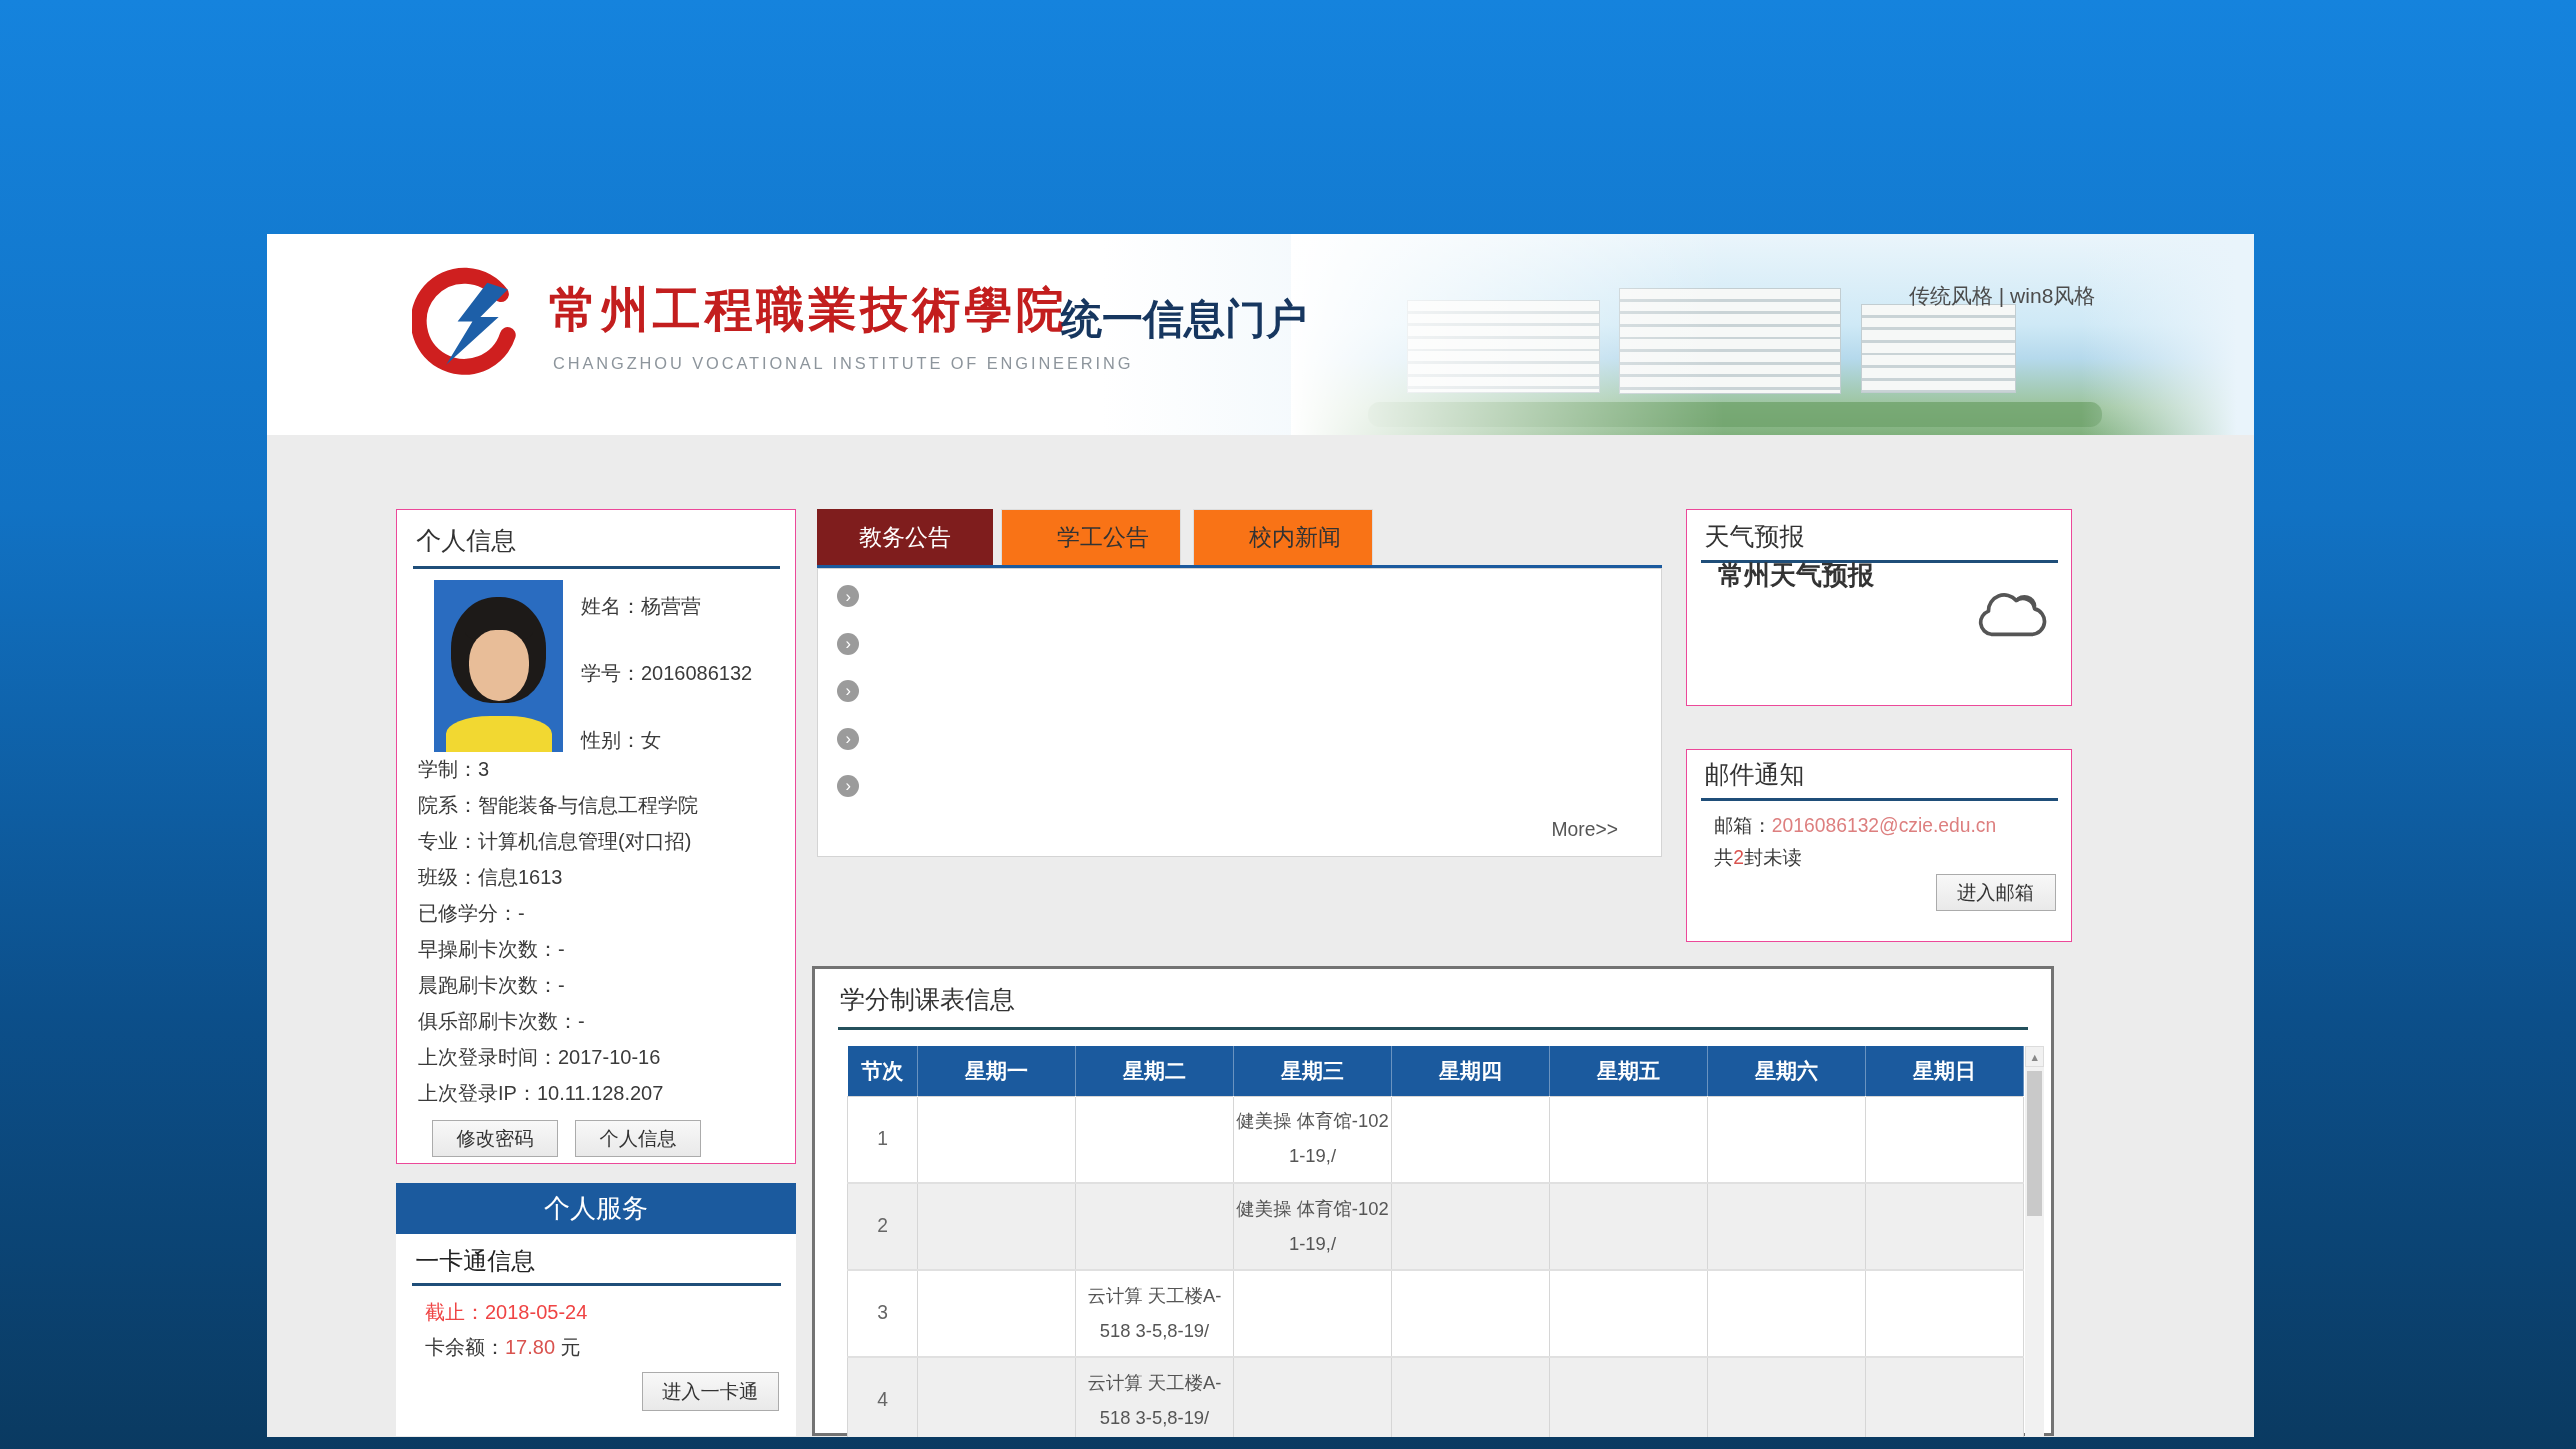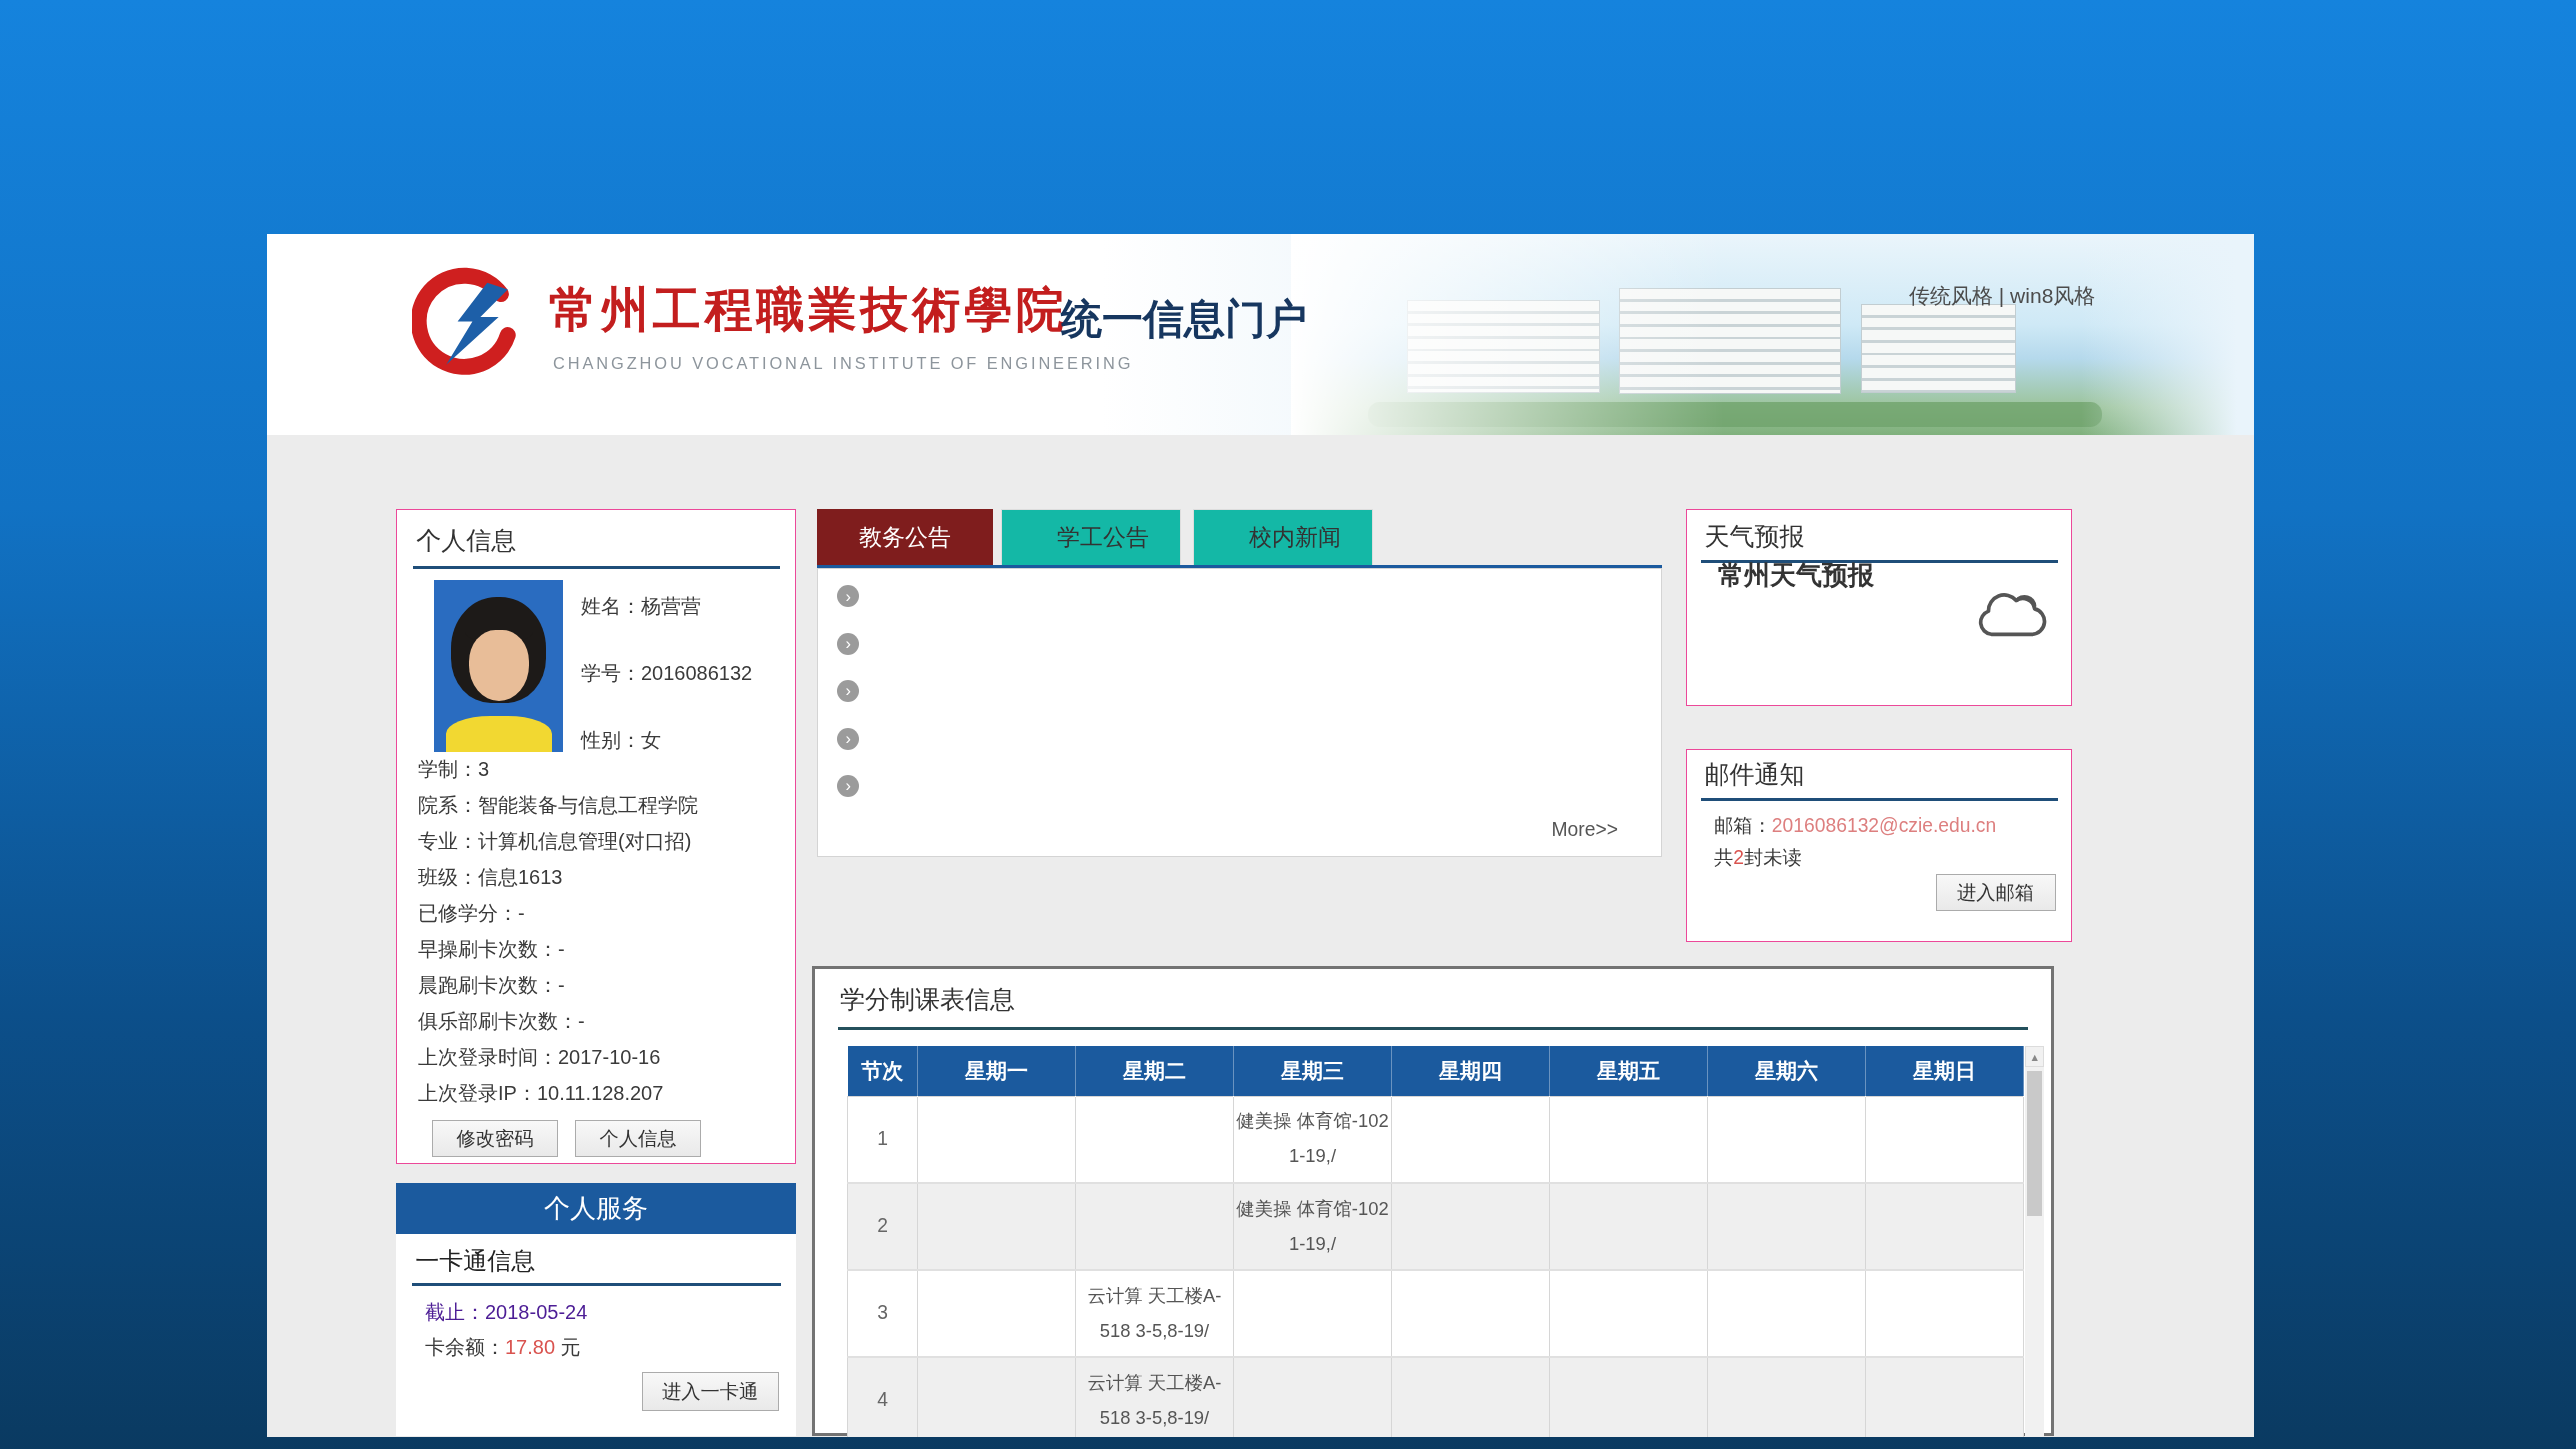--- a/index.html
+++ b/index.html
@@ -80,29 +80,29 @@
   .pi-fields{ position:absolute; left:21px; top:241px; font-size:20px; color:#3a3a3a; }
   .pi-fields div{ height:36px; line-height:36px; white-space:nowrap; }
   .pi-btn1{ left:35px; top:610px; width:126px; height:37px; }
   .pi-btn2{ left:178px; top:610px; width:126px; height:37px; }
   
   .ps-panel{ left:129px; top:949px; width:400px; height:253px; border:none; }
   .ps-header{ position:absolute; left:0; top:0; width:100%; height:51px; background:#1b5a9e;
     color:#fff; font-size:26px; display:flex; align-items:center; justify-content:center; }
   .ps-sub{ position:absolute; left:19.3px; top:62px; font-size:24px; color:#222; }
   .ps-rule{ left:15.5px; right:15.5px; top:100px; }
-  .ps-line1{ position:absolute; left:29px; top:116px; font-size:20px; color:#4c1d95; }
+  .ps-line1{ position:absolute; left:29px; top:116px; font-size:20px; color:#ef4444; }
   .ps-line2{ position:absolute; left:29px; top:151px; font-size:20px; color:#3a3a3a; }
   .red{ color:#d9534f; }
   .ps-btn{ left:auto; right:17.4px; top:189px; width:137px; height:39px; }
   
   .tab{ position:absolute; top:275px; height:56px; display:flex; align-items:center;
     justify-content:center; font-size:23px; cursor:pointer; }
   .tab.active{ background:#7f1d1d; color:#ffffff;text-align:right; }
-  .tab.inactive{ background:#14b8a6; color:#333; border:1px solid #dddddd; border-bottom:none;padding-left:24px; }
+  .tab.inactive{ background:#f97316; color:#333; border:1px solid #dddddd; border-bottom:none;padding-left:24px; }
   .tab-rule{ position:absolute; left:550px; top:331px; width:845px; height:2.9px; background:#1b5a9e; }
   .ann-panel{ left:550px; top:334px; width:845px; height:289px; border:1px solid #d4d4d4; }
   .ann-row{ position:absolute; left:19.3px; height:29px; display:flex; align-items:center; cursor:pointer; width:773px;}
   .ann-ico{ width:22px; height:22px; border-radius:50%; background:#9b9b9b; color:#fff;
     font-size:16.4px; display:flex; align-items:center; justify-content:center; margin-right:13.5px; }
   .ann-text{ font-size:19.3px; color:#444; }
   .more-link{ position:absolute; right:43px; bottom:15.5px; font-size:19.3px; color:#555; cursor:pointer; }
   
   .wx-panel{ left:1419px; top:275px; width:386px; height:197px; }
   .wx-title{ position:absolute; left:17.4px; top:9.7px; }

